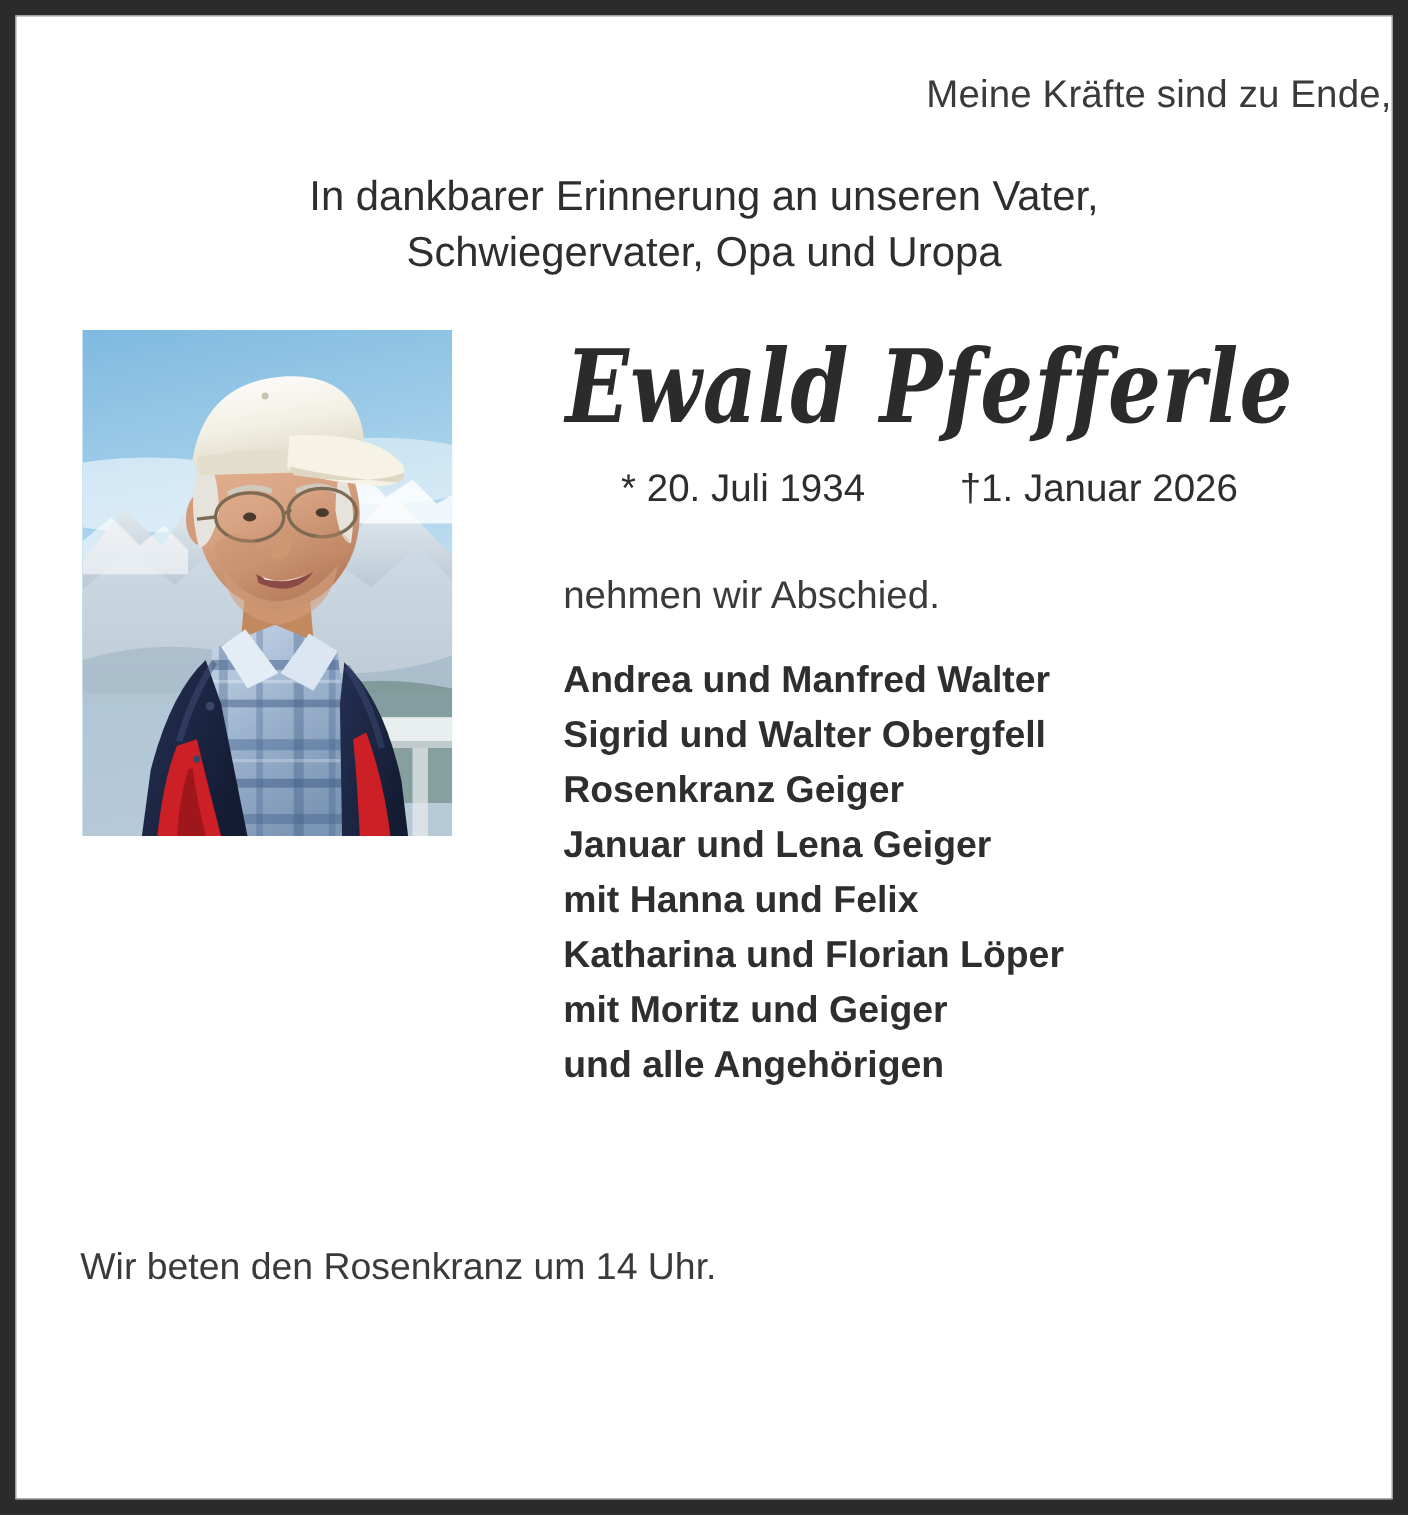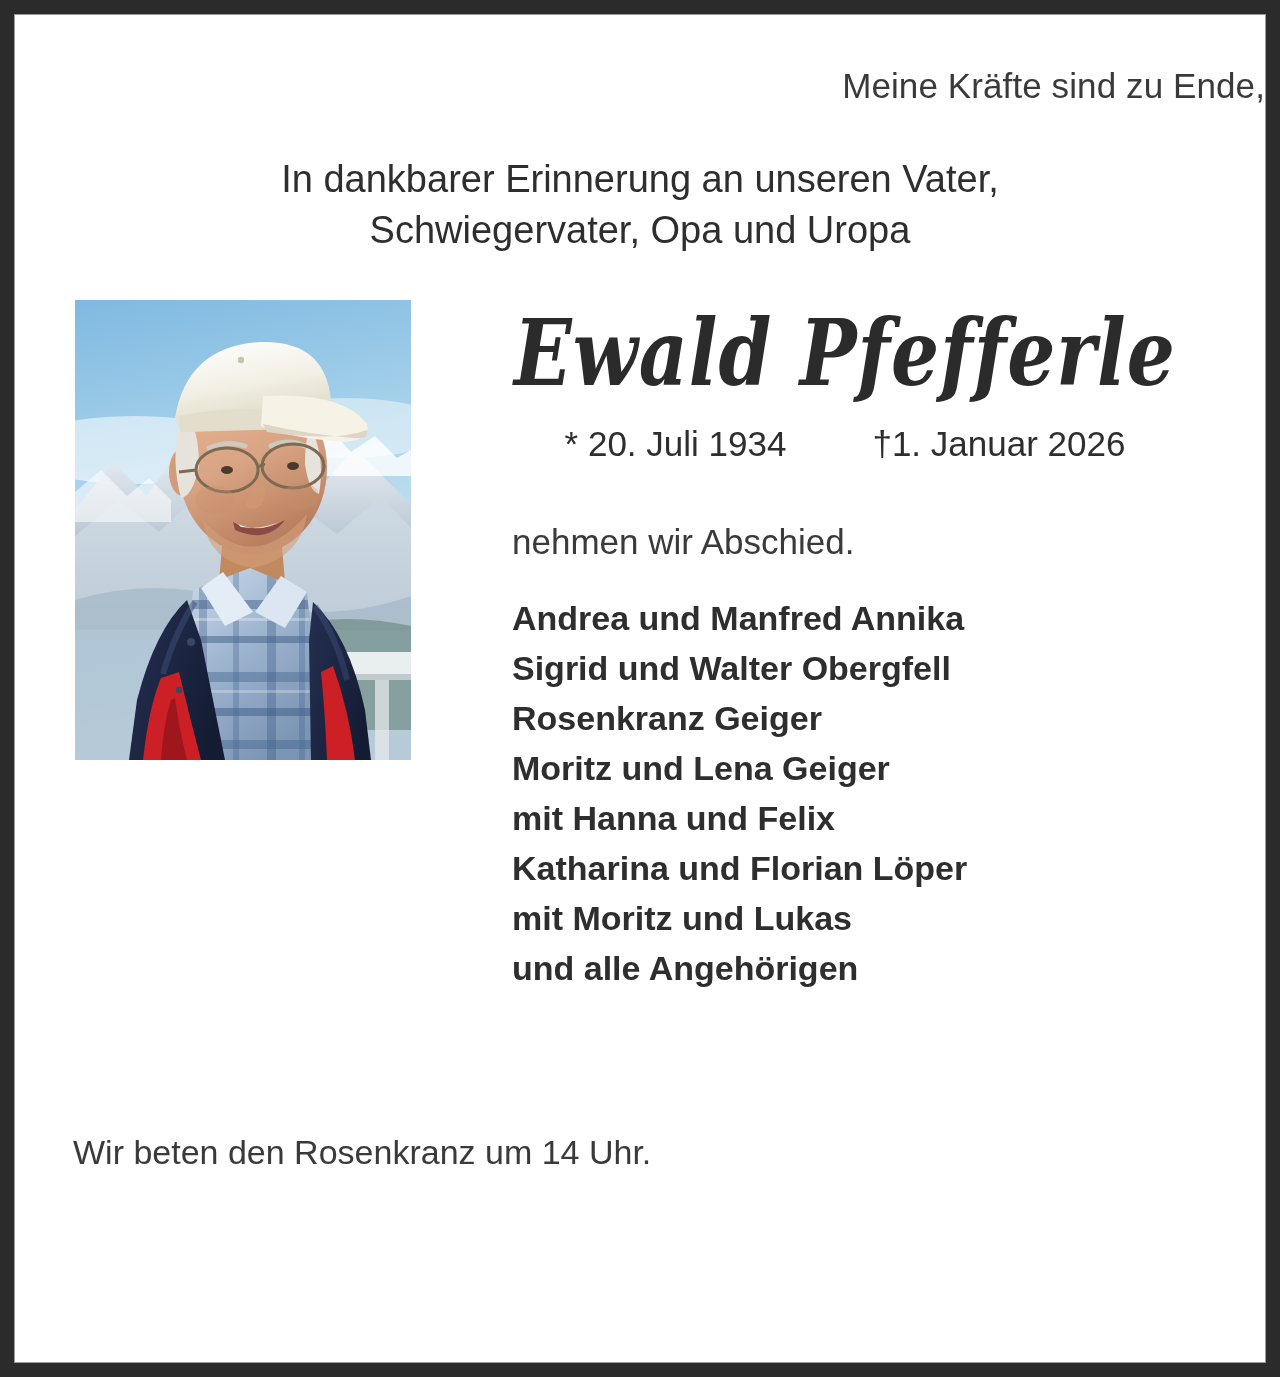--- a/index.html
+++ b/index.html
@@ -310,27 +310,27 @@
         <div class="deceased-name">Ewald Pfefferle</div>
 
         <div class="dates-row">
           <span>* 20. Juli 1934</span>
           <span>†1. Januar 2026</span>
         </div>
 
         <div class="farewell">nehmen wir Abschied.</div>
 
         <div class="family-list">
-          <div>Andrea und Manfred Annika</div>
+          <div>Andrea und Manfred Walter</div>
           <div>Sigrid und Walter Obergfell</div>
           <div>Rosenkranz Geiger</div>
-          <div>Moritz und Lena Geiger</div>
+          <div>Januar und Lena Geiger</div>
           <div>mit Hanna und Felix</div>
           <div>Katharina und Florian Löper</div>
-          <div>mit Moritz und Lukas</div>
+          <div>mit Moritz und Geiger</div>
           <div>und alle Angehörigen</div>
         </div>
 
       </div>
     </div>
 
     <div class="footer">
       <div class="rosary-info">Wir beten den Rosenkranz um 14 Uhr.</div>
     </div>
 

